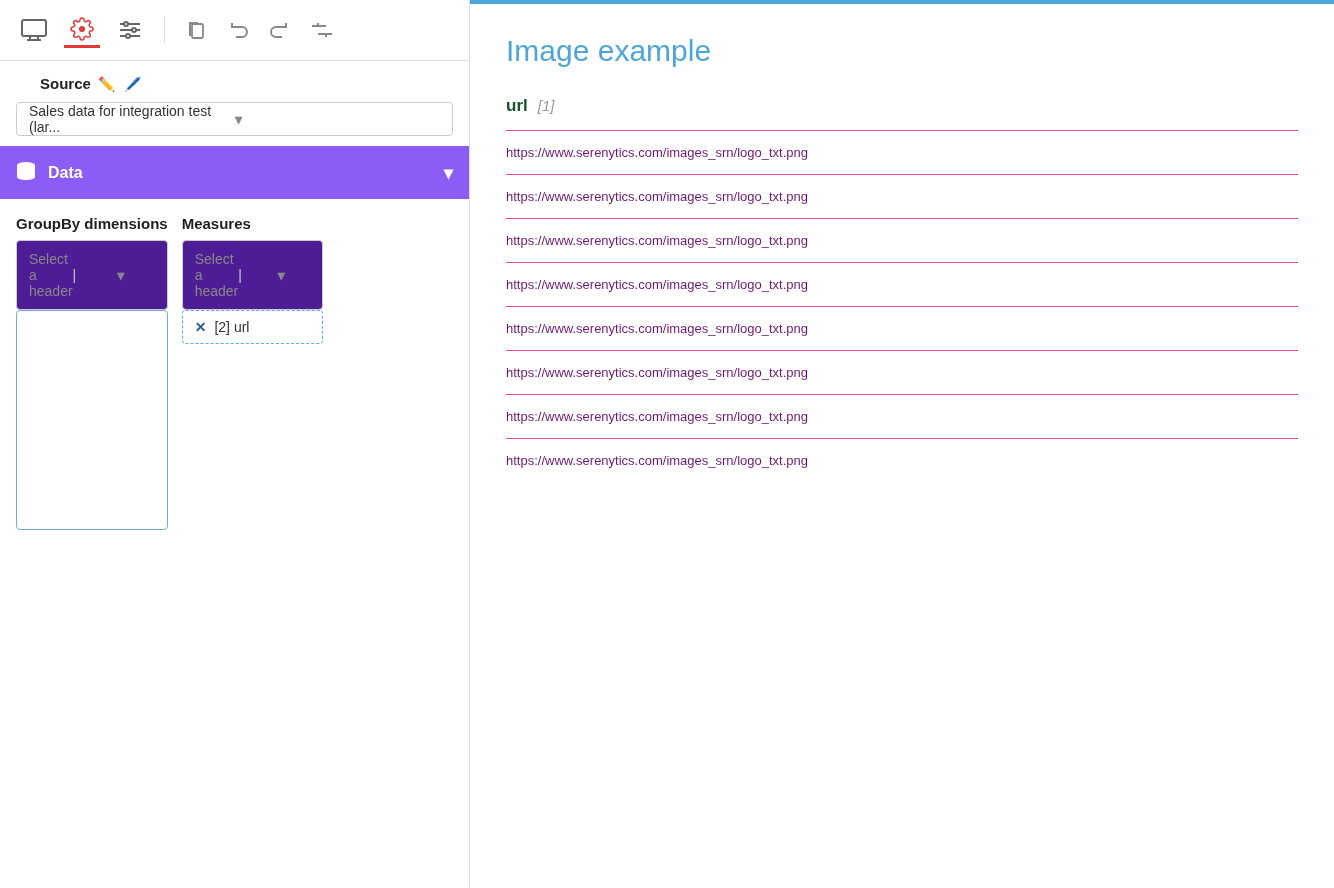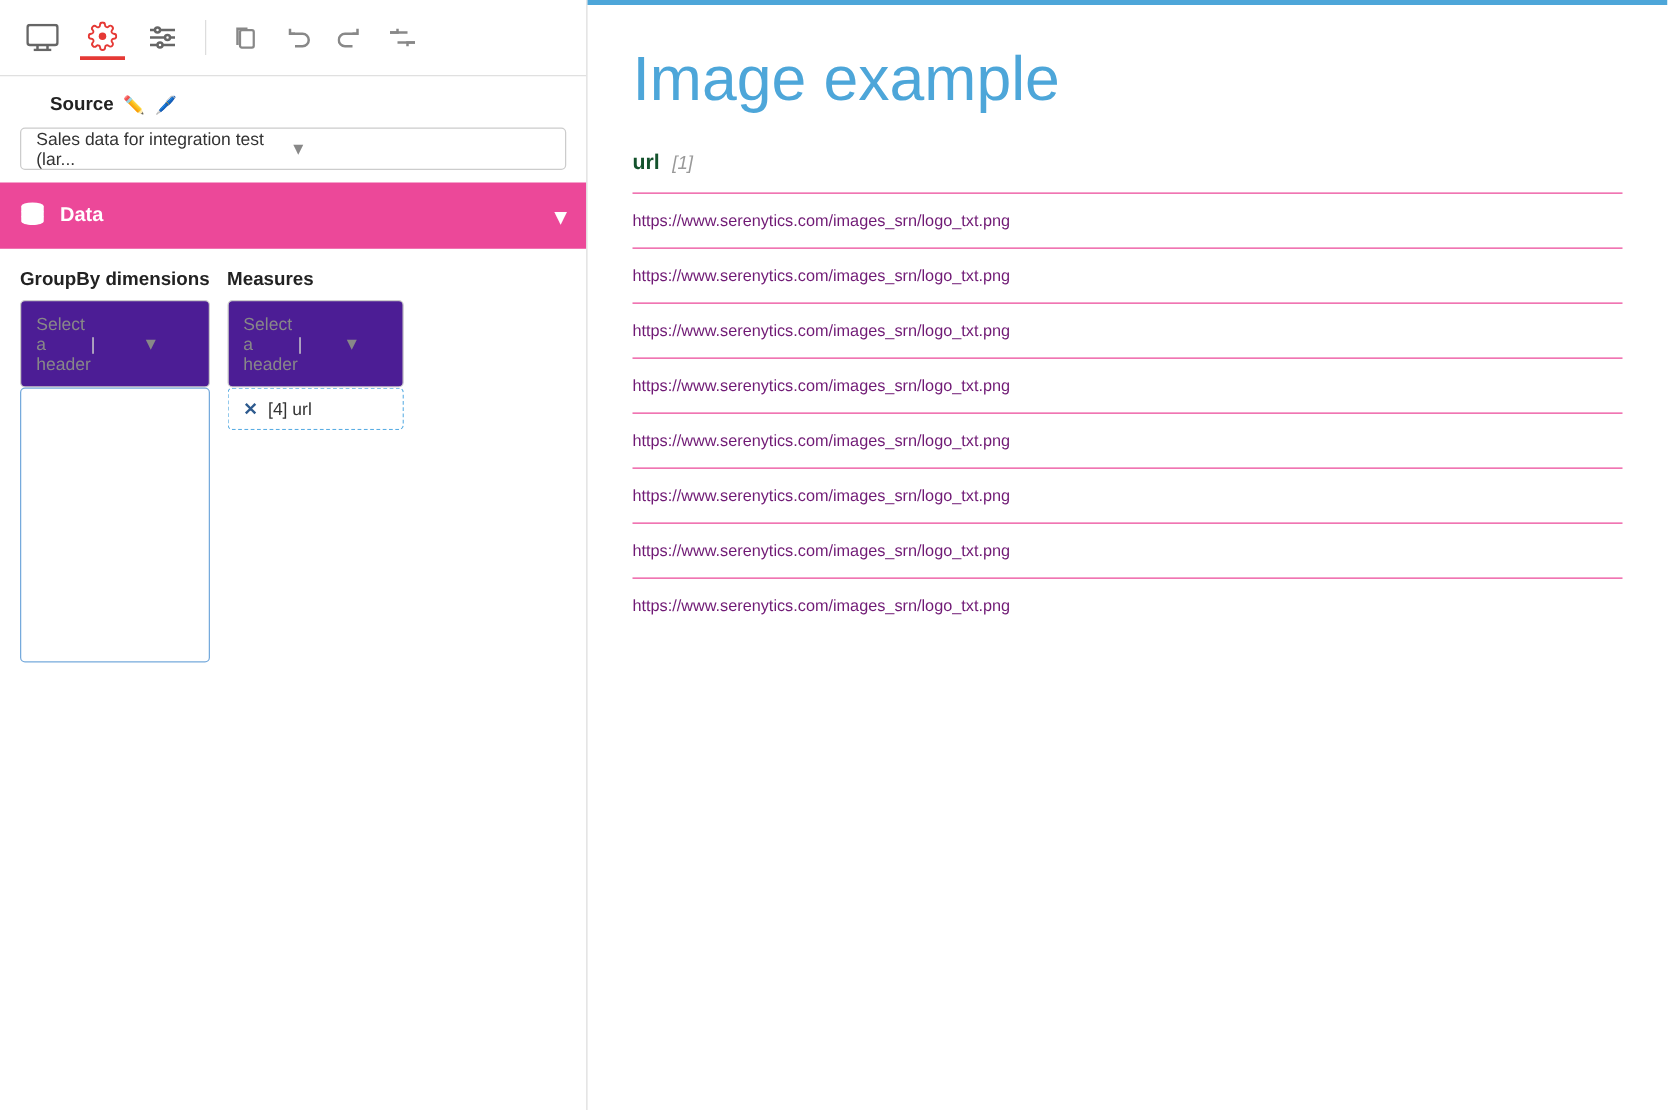--- a/index.html
+++ b/index.html
@@ -75,21 +75,21 @@
       background: #fff;
       font-size: 14px;
       color: #333;
       justify-content: space-between;
     }
     .source-dropdown span { flex: 1; }
     .source-dropdown .chevron { color: #888; font-size: 16px; }
 
     
     .data-header {
-      background: #ec4899;
+      background: #8b5cf6;
       color: #fff;
       display: flex;
       align-items: center;
       padding: 14px 16px;
       cursor: pointer;
       font-size: 16px;
       font-weight: 600;
     }
     .data-header-icon { margin-right: 12px; font-size: 18px; }
     .data-header-label { flex: 1; }
@@ -165,21 +165,21 @@
     .right-panel {
       flex: 1;
       display: flex;
       flex-direction: column;
       border-top: 4px solid #4da6d9;
       padding: 30px 36px;
       overflow-y: auto;
     }
 
     .page-title {
-      font-size: 50px;
+      font-size: 30px;
       color: #4da6d9;
       font-weight: 400;
       margin-bottom: 28px;
     }
 
     .column-header {
       display: flex;
       align-items: baseline;
       gap: 10px;
       padding-bottom: 10px;
@@ -304,21 +304,21 @@
 
     <div>
       <div class="section-title">Measures</div>
       <div class="select-header-dropdown">
         <span>Select a header</span>
         <span class="pipe">|</span>
         <span class="chevron">▾</span>
       </div>
       <div class="measures-tag">
         <span class="close-x">✕</span>
-        <span class="tag-text">[4] url</span>
+        <span class="tag-text">[2] url</span>
       </div>
     </div>
 
   </div>
 </div>
 
 <div class="right-panel">
   <h1 class="page-title">Image example</h1>
 
   <div class="column-header">

